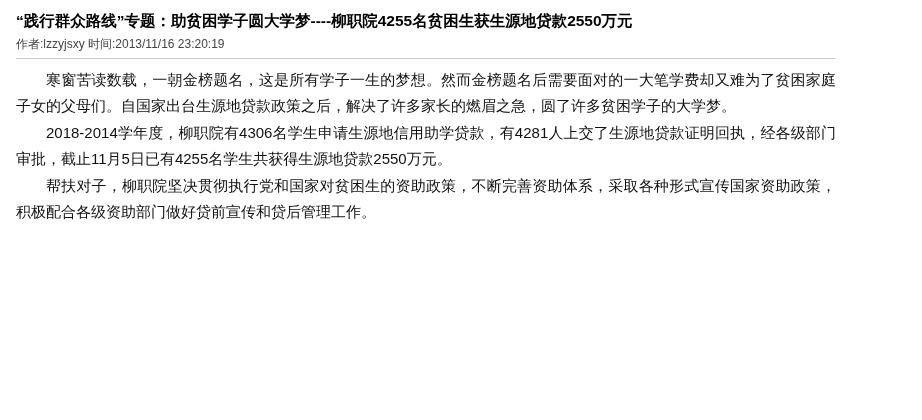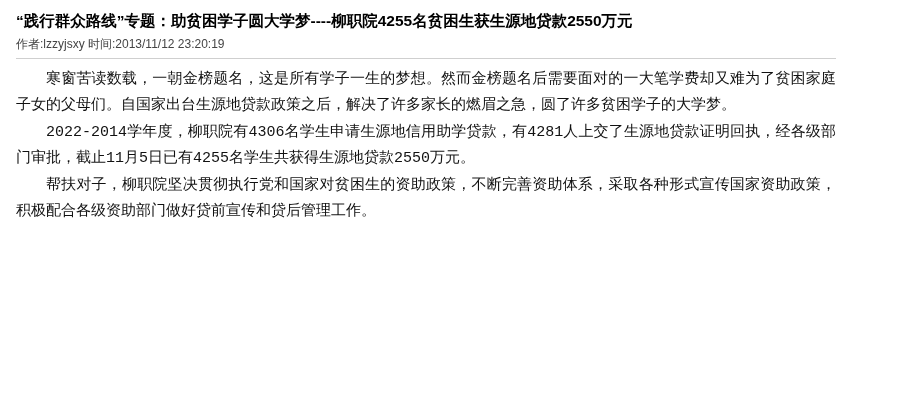--- a/index.html
+++ b/index.html
@@ -41,44 +41,44 @@
   .meta .meta-seg {
     display: inline;
   }
   .rule {
     border: none;
     border-top: 1px solid #cfcfcf;
     margin: 4px 0 8px 0;
     height: 0;
   }
   .body-text {
-    font-family: Liberation Mono, monospace;
+    font-family: Liberation Sans, sans-serif;
     font-size: 15px;
     line-height: 25.5px;
     color: #111111;
     text-align: justify;
     text-justify: inter-ideograph;
   }
   .body-text p {
     margin: 0 0 2px 0;
     text-indent: 2em;
   }
 </style>
 </head>
 <body>
 
 <div class="page">
 
   <div class="title">“践行群众路线”专题：助贫困学子圆大学梦----柳职院4255名贫困生获生源地贷款2550万元</div>
 
   <div class="meta">
-    <span class="meta-seg">作者:lzzyjsxy 时间:2013/11/12 23:20:19</span>
+    <span class="meta-seg">作者:lzzyjsxy 时间:2013/11/16 23:20:19</span>
   </div>
 
   <hr class="rule">
 
   <div class="body-text">
     <p>寒窗苦读数载，一朝金榜题名，这是所有学子一生的梦想。然而金榜题名后需要面对的一大笔学费却又难为了贫困家庭子女的父母们。自国家出台生源地贷款政策之后，解决了许多家长的燃眉之急，圆了许多贫困学子的大学梦。</p>
-    <p>2022-2014学年度，柳职院有4306名学生申请生源地信用助学贷款，有4281人上交了生源地贷款证明回执，经各级部门审批，截止11月5日已有4255名学生共获得生源地贷款2550万元。</p>
+    <p>2018-2014学年度，柳职院有4306名学生申请生源地信用助学贷款，有4281人上交了生源地贷款证明回执，经各级部门审批，截止11月5日已有4255名学生共获得生源地贷款2550万元。</p>
     <p>帮扶对子，柳职院坚决贯彻执行党和国家对贫困生的资助政策，不断完善资助体系，采取各种形式宣传国家资助政策，积极配合各级资助部门做好贷前宣传和贷后管理工作。</p>
   </div>
 
 </div>
 
 </body></html>

